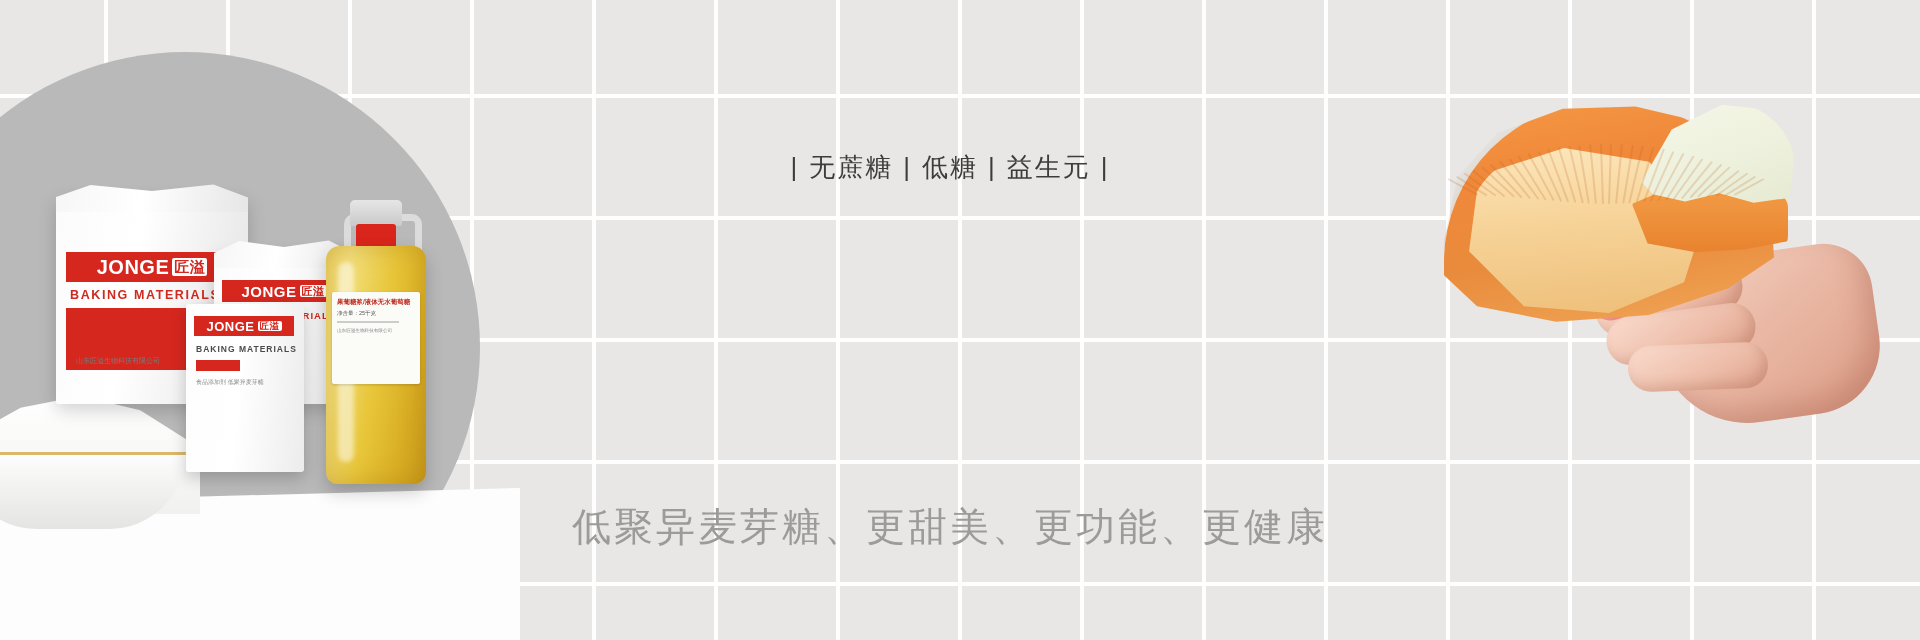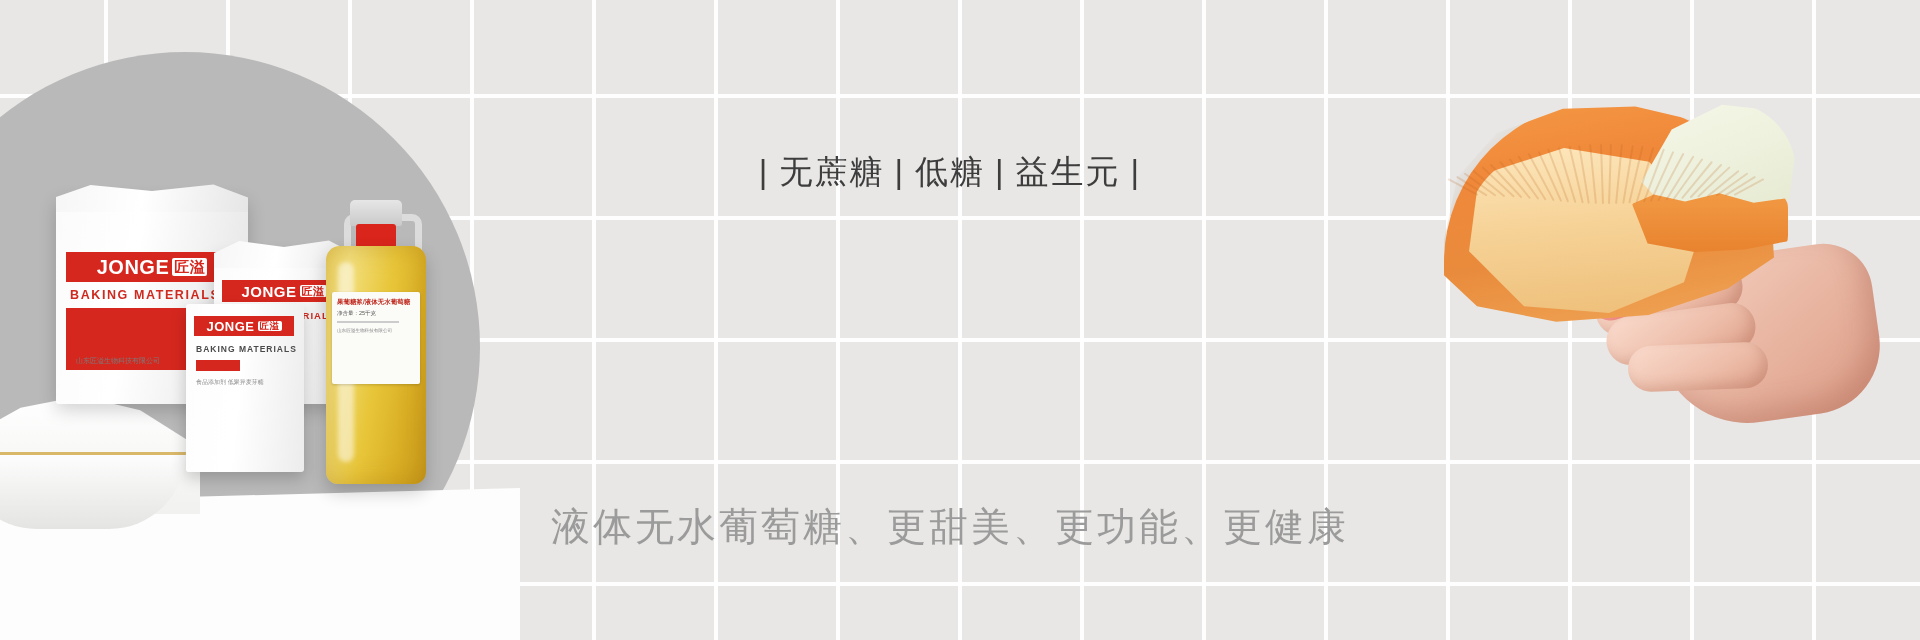--- a/index.html
+++ b/index.html
@@ -128,21 +128,21 @@
     margin-top:4px;
   }
   .rule{height:4px;background:#d8291e;width:96px;flex:none;}
   .headline2{
     font-size:56px;font-weight:bold;color:#d8291e;letter-spacing:2px;
     white-space:nowrap;line-height:1.12;
     text-shadow:2px 2px 0 rgba(200,60,40,.35);
   }
   .subline{
     margin-top:30px;text-align:center;
-    font-size:33px;color:#3d3d3d;letter-spacing:2px;white-space:nowrap;
+    font-size:26px;color:#3d3d3d;letter-spacing:2px;white-space:nowrap;
   }
   .subline .sep{color:#3d3d3d;margin:0 10px;font-weight:300;}
   .tagline{
     position:absolute;left:520px;top:500px;width:860px;text-align:center;
     font-size:39px;color:#9b9b9b;letter-spacing:3px;white-space:nowrap;
   }
   
   .bread-scene{position:absolute;right:56px;top:96px;width:420px;height:330px;}
   .hand{
     position:absolute;left:132px;top:96px;width:300px;height:236px;
@@ -263,21 +263,21 @@
       </div>
     </div>
   </div>
 
   <div class="text-block">
     <div class="subline">
       <span class="sep">|</span><span>无蔗糖</span><span class="sep">|</span><span>低糖</span><span class="sep">|</span><span>益生元</span><span class="sep">|</span>
     </div>
   </div>
 
-  <div class="tagline">液体无水葡萄糖、更甜美、更功能、更健康</div>
+  <div class="tagline">低聚异麦芽糖、更甜美、更功能、更健康</div>
 
   <div class="bread-scene">
     <div class="hand">
       <div class="palm"></div>
       <div class="finger f1"></div>
       <div class="finger f2"></div>
       <div class="finger f3"></div>
       <div class="thumbnail"></div>
     </div>
     <div class="bread">

